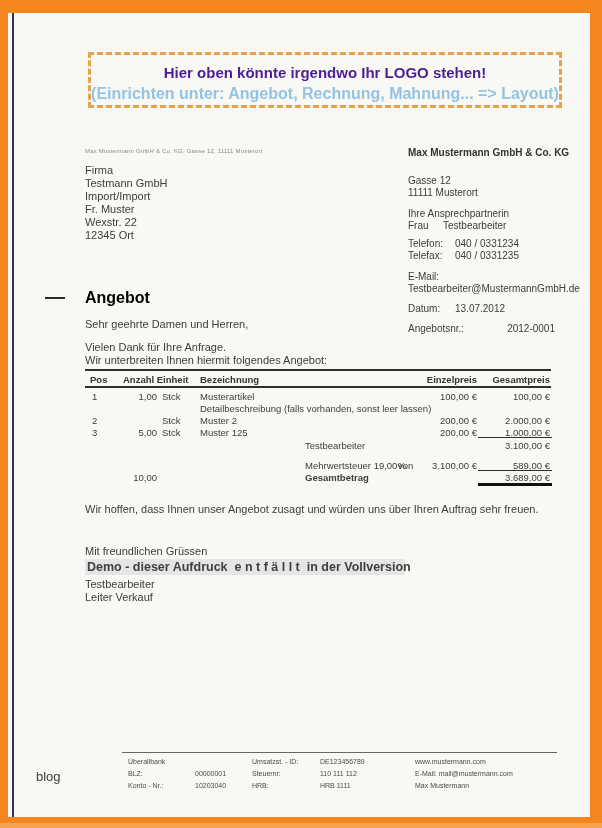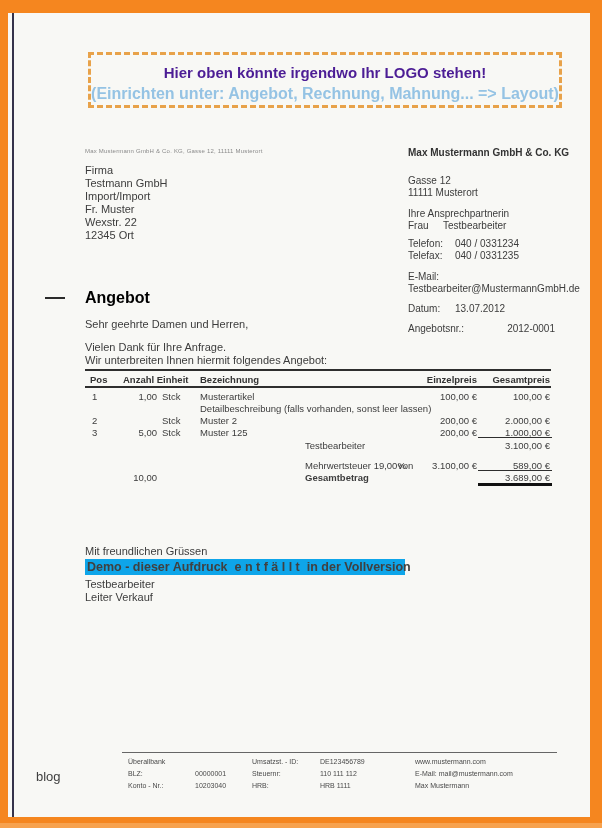--- a/index.html
+++ b/index.html
@@ -23,21 +23,21 @@
   h1.title{font-size:16px;color:#000000;margin:0;font-weight:bold;}
   .fold{left:45px;top:297px;width:20px;height:2px;background:#2b2b2b;}
 
   
   .tline{background:#2e2e2e;}
   .th{font-size:9.5px;font-weight:bold;color:#333;}
   .td{font-size:9.5px;color:#3c3c3c;}
   .r{text-align:right;}
   .bold{font-weight:bold;}
 
-  #demo-band{left:85px;top:559px;width:320px;height:16px;background:#0ea5e9;}
+  #demo-band{left:85px;top:559px;width:320px;height:16px;background:#e5e5e5;}
   #demo-band span{display:block;padding:1px 0 0 2px;font-size:12.5px;font-weight:bold;color:#404040;white-space:pre;}
 
   .foot{font-size:7px;color:#4a4a4a;}
   #watermark{left:36px;top:769px;font-size:13px;color:#404040;}
 </style>
 </head>
 <body>
 
 <div id="canvas">
   <div id="page" class="abs"></div>
@@ -124,20 +124,21 @@
   <div class="abs td r" style="left:480px;top:440px;width:70px;">3.100,00 €</div>
   <div class="abs td" style="left:305px;top:460px;">Mehrwertsteuer 19,00%</div>
   <div class="abs td" style="left:398px;top:460px;">von</div>
   <div class="abs td r" style="left:407px;top:460px;width:70px;">3.100,00 €</div>
   <div class="abs td r" style="left:480px;top:460px;width:70px;">589,00 €</div>
   <div class="abs tline" style="left:478px;top:470px;width:74px;height:1px;"></div>
   <div class="abs td bold" style="left:305px;top:472px;">Gesamtbetrag</div>
   <div class="abs td r" style="left:480px;top:472px;width:70px;">3.689,00 €</div>
   <div class="abs" style="left:478px;top:483px;width:74px;height:3px;background:#111;"></div>
 
+  <div class="abs body-txt" style="left:85px;top:503px;">Wir hoffen, dass Ihnen unser Angebot zusagt und würden uns über Ihren Auftrag sehr freuen.</div>
   <div class="abs body-txt" style="left:85px;top:545px;">Mit freundlichen Grüssen</div>
   <div id="demo-band" class="abs">
     <span>Demo - dieser Aufdruck  e n t f ä l l t  in der Vollversion</span>
   </div>
   <div class="abs body-txt" style="left:85px;top:578px;">Testbearbeiter</div>
   <div class="abs body-txt" style="left:85px;top:591px;">Leiter Verkauf</div>
 
   <div class="abs" style="left:122px;top:752px;width:435px;height:1px;background:#666;"></div>
   <div class="abs foot" style="left:128px;top:758px;">Überallbank</div>
   <div class="abs foot" style="left:128px;top:770px;">BLZ:</div>

